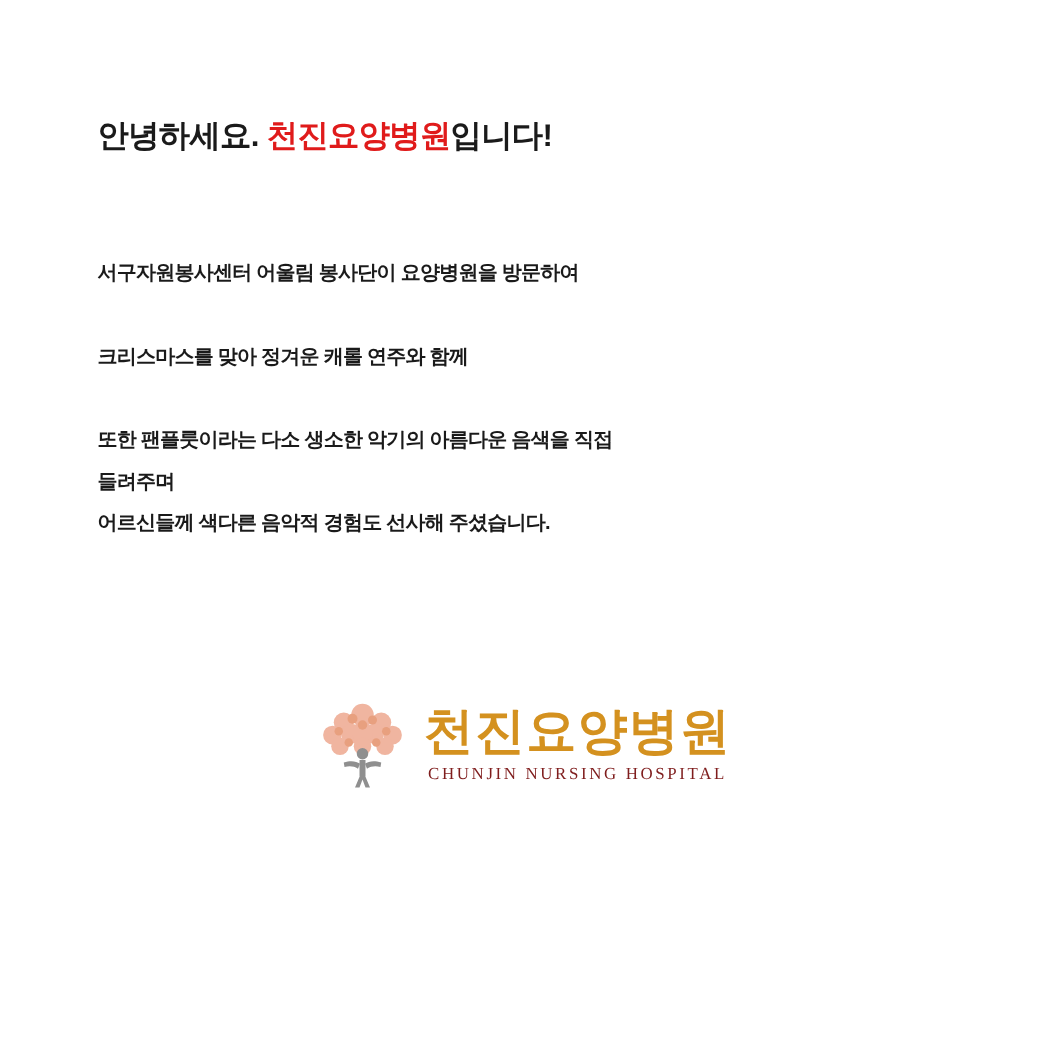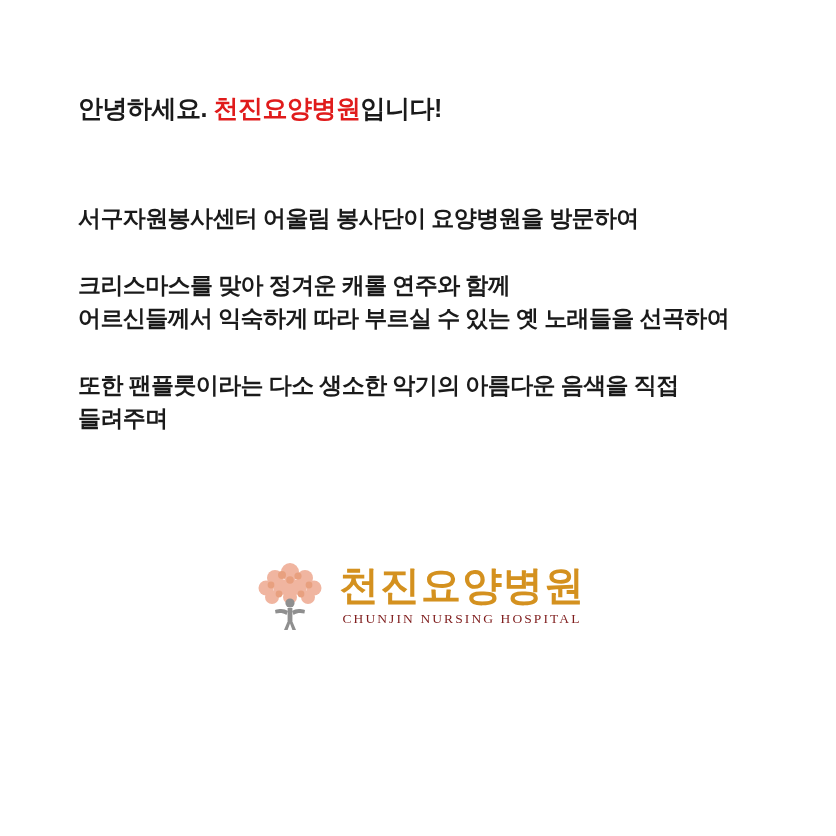--- a/index.html
+++ b/index.html
@@ -43,21 +43,21 @@
     top: 202px;
     width: 700px;
   }
   .para {
     margin: 0 0 34px 0;
   }
   .para:last-child {
     margin-bottom: 12px;
   }
   .line {
-    font-size: 23px;
+    font-size: 16px;
     font-weight: bold;
     color: #1a1a1a;
     line-height: 33px;
     letter-spacing: -0.6px;
     white-space: nowrap;
   }
 
   
   .logo-block {
     position: absolute;
@@ -105,26 +105,26 @@
   </div>
 
   <div class="body-copy">
 
     <div class="para">
       <div class="line">서구자원봉사센터 어울림 봉사단이 요양병원을 방문하여</div>
     </div>
 
     <div class="para">
       <div class="line">크리스마스를 맞아 정겨운 캐롤 연주와 함께</div>
-      <div class="line">어르신들께서 익숙하게 따라 부르실 수 있는 옛 노래들을 선곡하여</div>
     </div>
 
     <div class="para">
       <div class="line">또한 팬플룻이라는 다소 생소한 악기의 아름다운 음색을 직접</div>
       <div class="line">들려주며</div>
+      <div class="line">어르신들께 색다른 음악적 경험도 선사해 주셨습니다.</div>
     </div>
 
   </div>
 
   <div class="logo-block">
     <div class="logo-mark">
       <svg viewBox="0 0 78 78" width="78" height="78" aria-hidden="true">
         <g fill="#f0b5a0">
           <circle cx="39" cy="16" r="9"></circle>
           <circle cx="24" cy="22" r="8"></circle>

